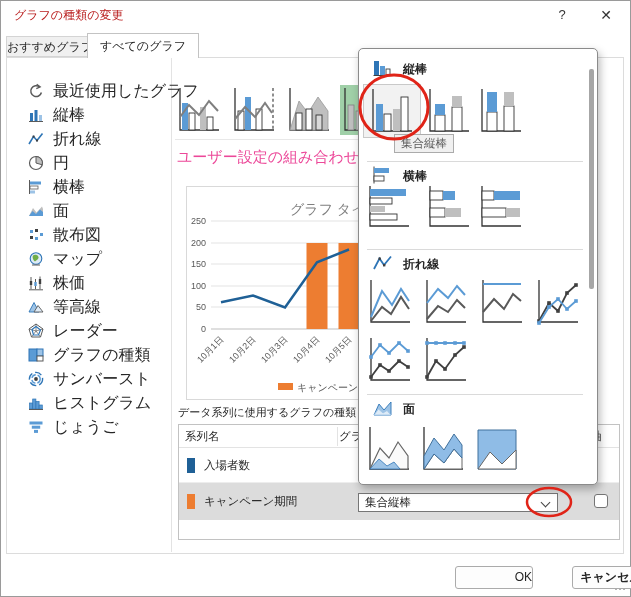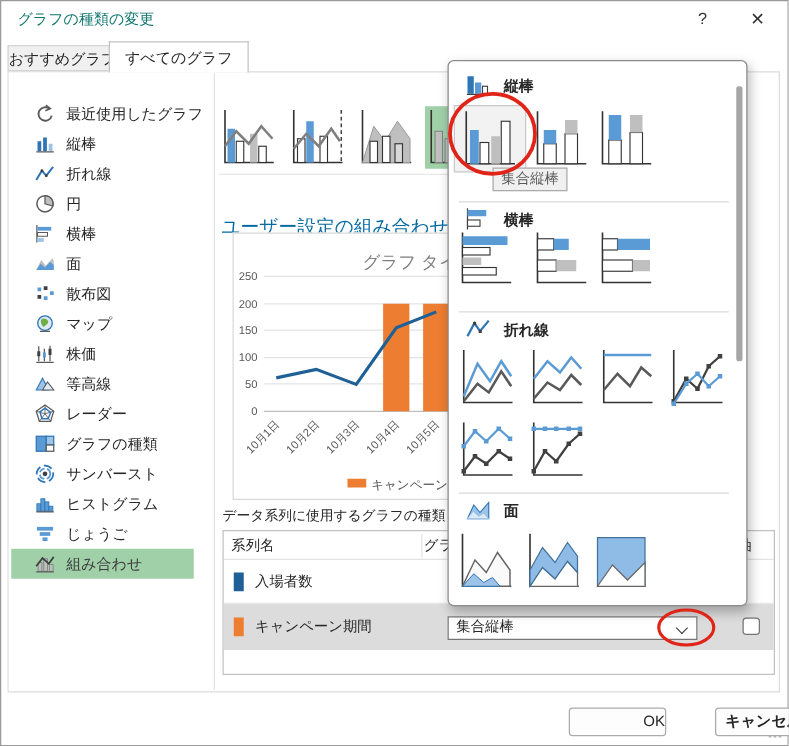--- a/index.html
+++ b/index.html
@@ -2,45 +2,45 @@
 <html><head>
 <meta charset="utf-8">
 <style>
   * { margin:0; padding:0; box-sizing:border-box; }
   html,body { width:631px; height:597px; overflow:hidden; background:#fff;
     font-family:"Liberation Sans","DejaVu Sans",sans-serif; }
   #dialog { position:relative; width:631px; height:597px; background:#fff;
     box-shadow:inset 0 0 0 1px #9a9a9a; font-size:12px; color:#262626; }
   .abs { position:absolute; }
   
-  .win-title { left:14px; top:7px; font-size:12px; color:#0f766e; white-space:nowrap; }
+  .win-title { left:14px; top:7px; font-size:12px; color:#b91c1c; white-space:nowrap; }
   .win-btn { top:4px; width:24px; height:22px; text-align:center; line-height:22px;
     font-size:13px; color:#333; cursor:default; }
   
   .tab { border:1px solid #d4d4d4; text-align:center; font-size:12px; white-space:nowrap; }
   .tab-inactive { left:6px; top:36px; width:82px; height:21px; line-height:20px;
     background:#f0f0f0; z-index:2; }
   .tab-active { left:87px; top:33px; width:112px; height:25px; line-height:24px;
     background:#fff; border-color:#c3c3c3; border-bottom:none; z-index:6; }
   
   #panel { left:6px; top:57px; width:618px; height:497px; border:1px solid #dcdcdc;
     background:#fff; z-index:1; }
   
   #sidebar { left:7px; top:58px; width:165px; height:494px; border-right:1px solid #e3e3e3;
     background:#fff; z-index:3; padding-top:21px; }
   .sb-item { height:24px; display:flex; align-items:center; gap:9px; padding-left:19px;
-    margin:0 16px 0 2px; font-size:12px; white-space:nowrap; }
+    margin:0 16px 0 2px; font-size:16px; white-space:nowrap; }
   .sb-item.sel { background:#a0d0a8; color:#3c3c3c; }
   .sb-ic { width:16px; height:16px; flex:0 0 16px; display:flex; }
   
   .cthumb { top:85px; width:48px; height:50px; display:flex; align-items:center;
     justify-content:center; z-index:3; }
   .cthumb.sel { background:#a0d0a8; }
   #thumb-sep { left:175px; top:139px; width:408px; height:1px; background:#e8e8e8; z-index:3; }
-  #heading { left:177px; top:148px; font-size:15px; color:#0369a1; z-index:3; white-space:nowrap;margin-top:24px; }
+  #heading { left:177px; top:148px; font-size:15px; color:#ec4899; z-index:3; white-space:nowrap; }
   #preview { left:186px; top:186px; width:404px; height:214px; border:1px solid #d9d9d9;
     background:#fff; z-index:3; }
   #series-note { left:178px; top:405px; font-size:11px; z-index:3; white-space:nowrap;
     width:440px; overflow:hidden; }
   
   #stable { left:178px; top:424px; width:442px; height:116px; border:1px solid #c2c2c2;
     background:#fff; z-index:3; }
   .th-row { position:absolute; left:0; top:0; width:100%; height:23px;
     border-bottom:1px solid #e3e3e3; font-size:11.5px; }
   .srow { position:absolute; left:0; width:100%; display:flex; align-items:center;
@@ -237,32 +237,20 @@
       </div>
     <div class="sb-item">
         <span class="sb-ic">
           <svg viewBox="0 0 16 16">
             <rect x="1.5" y="2.5" width="13" height="3" fill="#5B9BD5"></rect>
             <rect x="3.8" y="6.7" width="8.4" height="3" fill="#5B9BD5"></rect>
             <rect x="6" y="10.9" width="4" height="3" fill="#5B9BD5"></rect>
           </svg>
         </span>
         <span>じょうご</span>
-      </div>
-    <div class="sb-item sel">
-        <span class="sb-ic">
-          <svg viewBox="0 0 16 16">
-            <rect x="2.5" y="7" width="3" height="7" fill="#BFBFBF" stroke="#808080" stroke-width="0.7"></rect>
-            <rect x="7" y="4" width="3" height="10" fill="#BFBFBF" stroke="#808080" stroke-width="0.7"></rect>
-            <rect x="11.5" y="8.5" width="3" height="5.5" fill="#BFBFBF" stroke="#808080" stroke-width="0.7"></rect>
-            <path d="M1 10 L6 3.5 L11 8 L15 2.5" fill="none" stroke="#404040" stroke-width="1.4"></path>
-            <path d="M1 14.5 h14" stroke="#5a5a5a"></path>
-          </svg>
-        </span>
-        <span>組み合わせ</span>
       </div>
   </div>
 
   <div class="abs cthumb" style="left:175px;">
     <svg width="44" height="46" viewBox="0 0 44 46">
         <path d="M3 1 V43 H42" fill="none" stroke="#333" stroke-width="1.3"></path>
         <rect x="5" y="16" width="6" height="27" fill="#5B9BD5"></rect>
         <rect x="12" y="26" width="6" height="17" fill="#fff" stroke="#333" stroke-width="0.9"></rect>
         <rect x="23" y="20" width="6" height="23" fill="#BFBFBF"></rect>
         <rect x="30" y="30" width="6" height="13" fill="#fff" stroke="#333" stroke-width="0.9"></rect>

